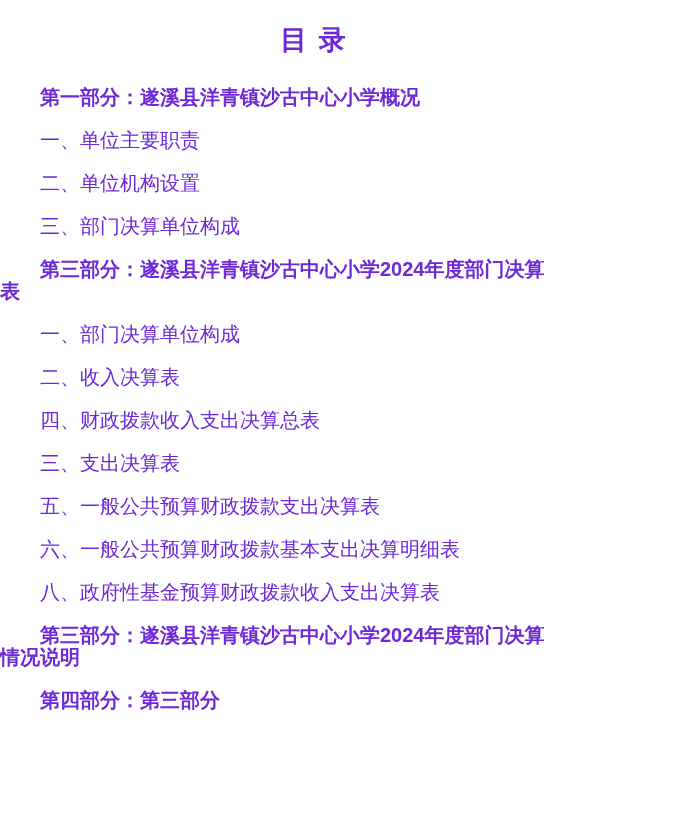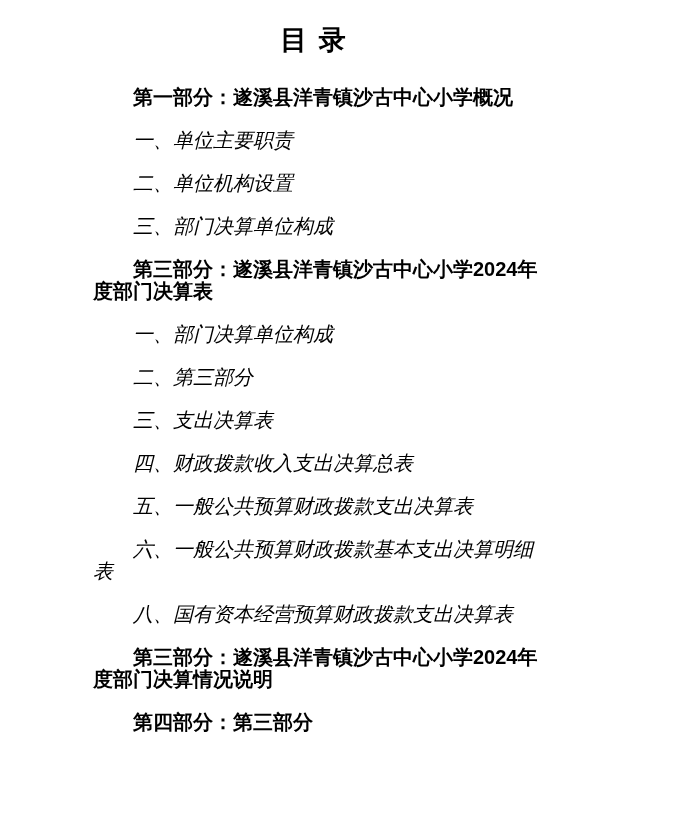--- a/index.html
+++ b/index.html
@@ -5,61 +5,60 @@
   * { margin: 0; padding: 0; box-sizing: border-box; }
   html, body {
     background: #ffffff;
     font-family: "Liberation Sans", "DejaVu Sans", sans-serif;
   }
   .page {
     position: relative;
     width: 628px;
     height: 830px;
     background: #ffffff;
-    color: #000000;
+    color: #6d28d9;
     overflow: hidden;
   }
   .doc-title {
     padding-top: 25px;
     font-size: 27px;
     line-height: 30px;
     font-weight: 700;
     text-align: center;
     letter-spacing: 2px;
   }
   .toc {
-    margin-left: 93px;
     margin-right: 79px;
     padding-top: 10px;
     font-size: 20px;
     line-height: 22px;
   }
   .entry {
     margin-top: 21px;
     text-indent: 40px;
     word-break: break-all;
   }
   .entry.heading { font-weight: 700; }
-  .entry.item { font-weight: 400; font-style: italic; }
+  .entry.item { font-weight: 400; }
 </style>
 </head>
 <body>
 
 <div class="page">
   <h1 class="doc-title">目 录</h1>
 
   <div class="toc">
     <p class="entry heading">第一部分：遂溪县洋青镇沙古中心小学概况</p>
     <p class="entry item">一、单位主要职责</p>
     <p class="entry item">二、单位机构设置</p>
     <p class="entry item">三、部门决算单位构成</p>
     <p class="entry heading">第三部分：遂溪县洋青镇沙古中心小学2024年度部门决算表</p>
     <p class="entry item">一、部门决算单位构成</p>
-    <p class="entry item">二、第三部分</p>
+    <p class="entry item">二、收入决算表</p>
+    <p class="entry item">四、财政拨款收入支出决算总表</p>
     <p class="entry item">三、支出决算表</p>
-    <p class="entry item">四、财政拨款收入支出决算总表</p>
     <p class="entry item">五、一般公共预算财政拨款支出决算表</p>
     <p class="entry item">六、一般公共预算财政拨款基本支出决算明细表</p>
-    <p class="entry item">八、国有资本经营预算财政拨款支出决算表</p>
+    <p class="entry item">八、政府性基金预算财政拨款收入支出决算表</p>
     <p class="entry heading">第三部分：遂溪县洋青镇沙古中心小学2024年度部门决算情况说明</p>
     <p class="entry heading">第四部分：第三部分</p>
   </div>
 </div>
 
 </body></html>

